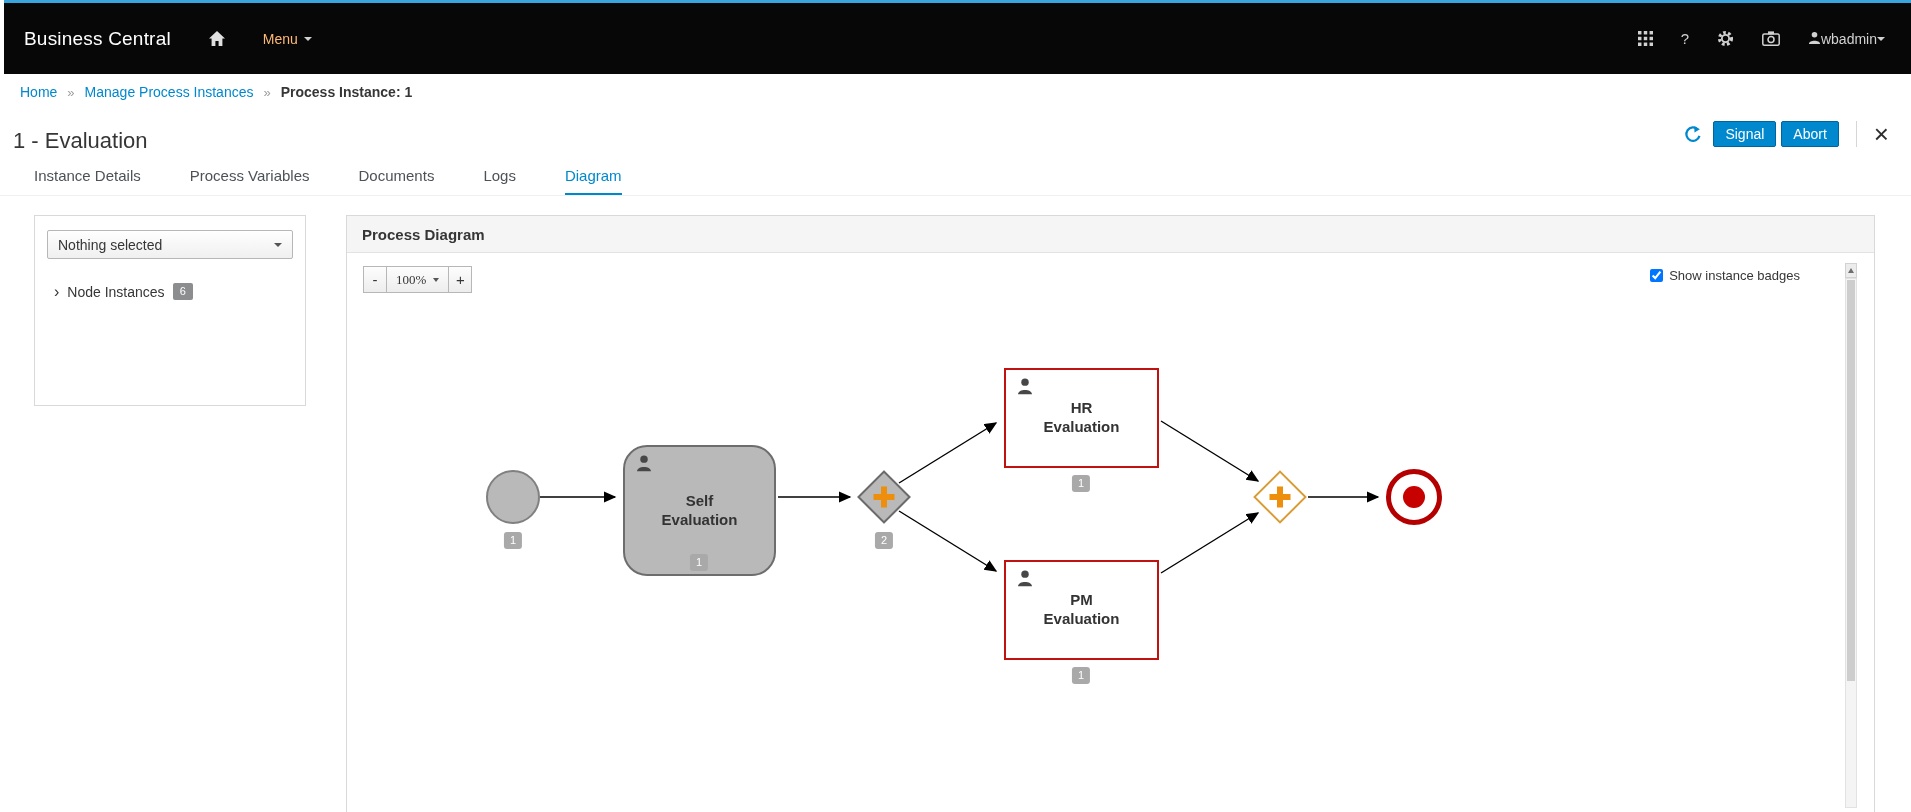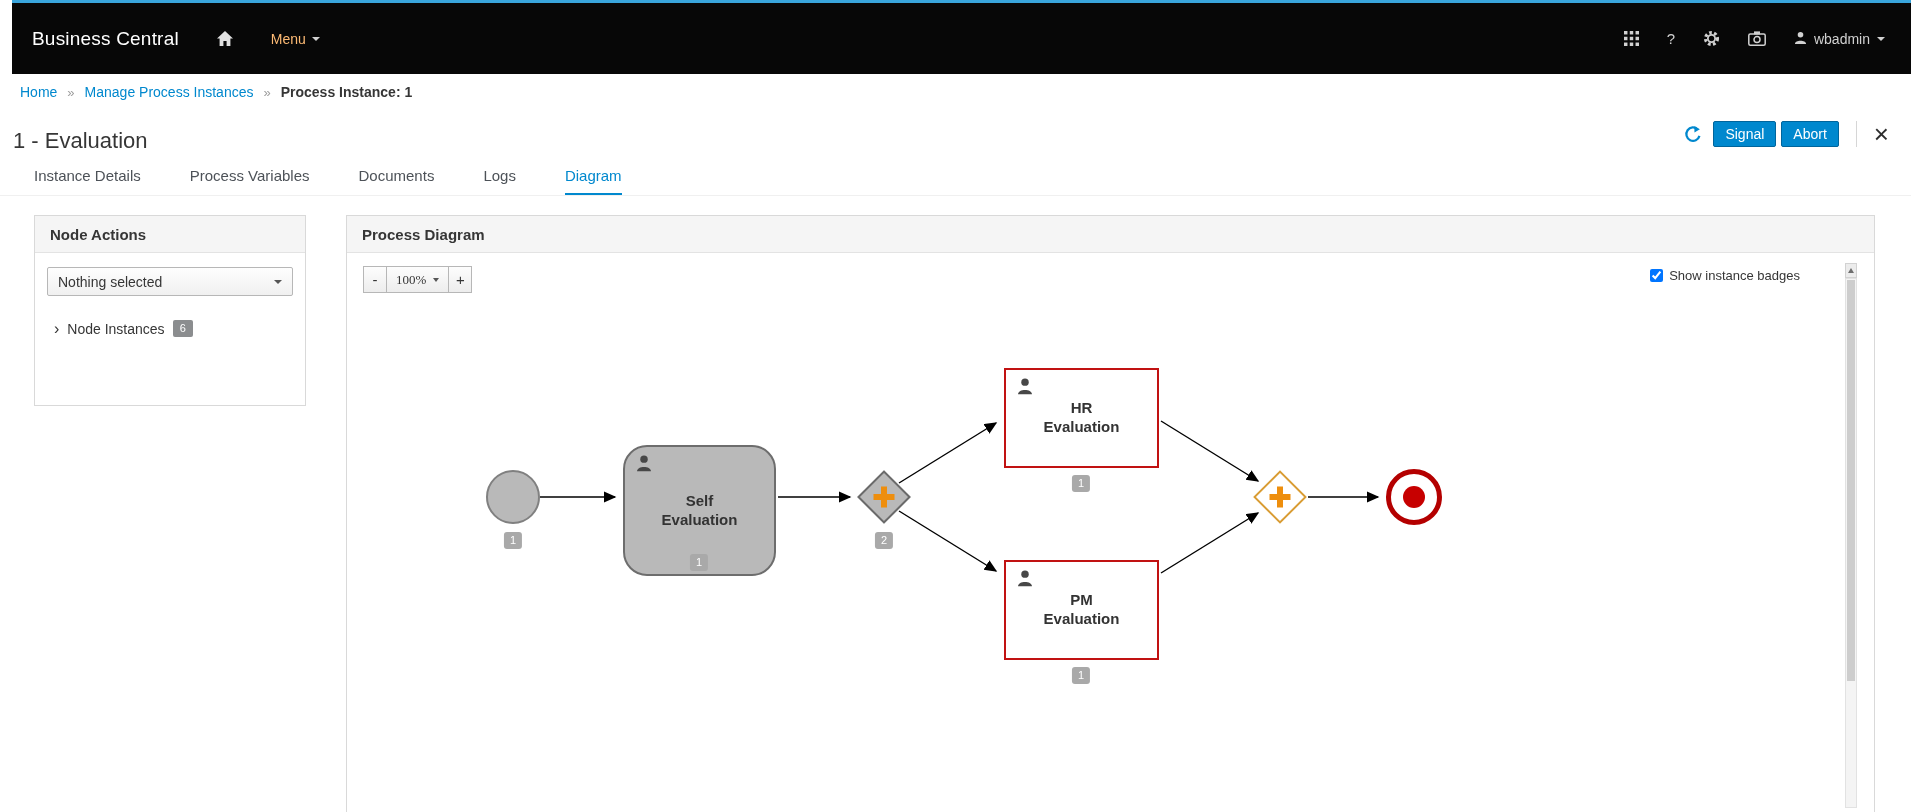--- a/index.html
+++ b/index.html
@@ -1,30 +1,30 @@
 <!DOCTYPE html>
 <html><head>
 <meta charset="utf-8">
 <style>
   * { margin:0; padding:0; box-sizing:border-box; }
   html,body { width:1911px; height:812px; overflow:hidden; background:#fff;
     font-family:"Liberation Sans", sans-serif; color:#363636; }
 
   
-  .navbar { position:absolute; top:0; left:12px; right:0; height:74px; background:#070707;
+  .navbar { position:absolute; top:0; left:4px; right:0; height:74px; background:#070707;
     border-top:3px solid #39a5dc; display:flex; align-items:center; justify-content:space-between;
     padding:0 26px 0 20px; }
   .nav-left { display:flex; align-items:center; gap:38px; }
   .brand { color:#fff; font-size:19px; letter-spacing:.2px; }
   .nav-item { color:#fdba74; font-size:14px; display:flex; align-items:center; gap:6px; cursor:pointer; }
   .caret-down { width:0; height:0; border-left:4px solid transparent; border-right:4px solid transparent;
     border-top:4px solid #d1d1d1; display:inline-block; }
   .nav-right { display:flex; align-items:center; gap:28px; }
   .nav-icon { display:flex; align-items:center; justify-content:center; cursor:pointer; color:#d1d1d1; font-size:15px; }
-  .nav-user { display:flex; align-items:center; gap:7px; color:#d1d1d1; font-size:14px; cursor:pointer; }
+  .nav-user { display:flex; align-items:center; color:#d1d1d1; font-size:14px; cursor:pointer; }
 
   
   .breadcrumb { position:absolute; top:74px; left:0; right:0; height:36px; display:flex;
     align-items:center; padding-left:20px; gap:10px; font-size:14px; background:#fff; }
   .crumb-link { color:#0088ce; text-decoration:none; cursor:pointer; }
   .crumb-sep { color:#9d9d9d; font-size:13px; }
   .crumb-current { color:#363636; font-weight:700; }
 
   
   .page-header { position:absolute; top:110px; left:0; right:0; height:48px; display:flex;
@@ -197,21 +197,20 @@
 
 <div class="tabs">
   <span class="tab">Instance Details</span>
   <span class="tab">Process Variables</span>
   <span class="tab">Documents</span>
   <span class="tab">Logs</span>
   <span class="tab active">Diagram</span>
 </div>
 
 <section class="panel node-actions-panel">
-  <div class="panel-heading">Node Actions</div>
   <div class="na-body">
     <div class="na-select">
       <span>Nothing selected</span>
       <span class="caret-down"></span>
     </div>
     <div class="node-instances">
       <span class="chevron-right">›</span>
       <span>Node Instances</span>
       <span class="count-badge">6</span>
     </div>

